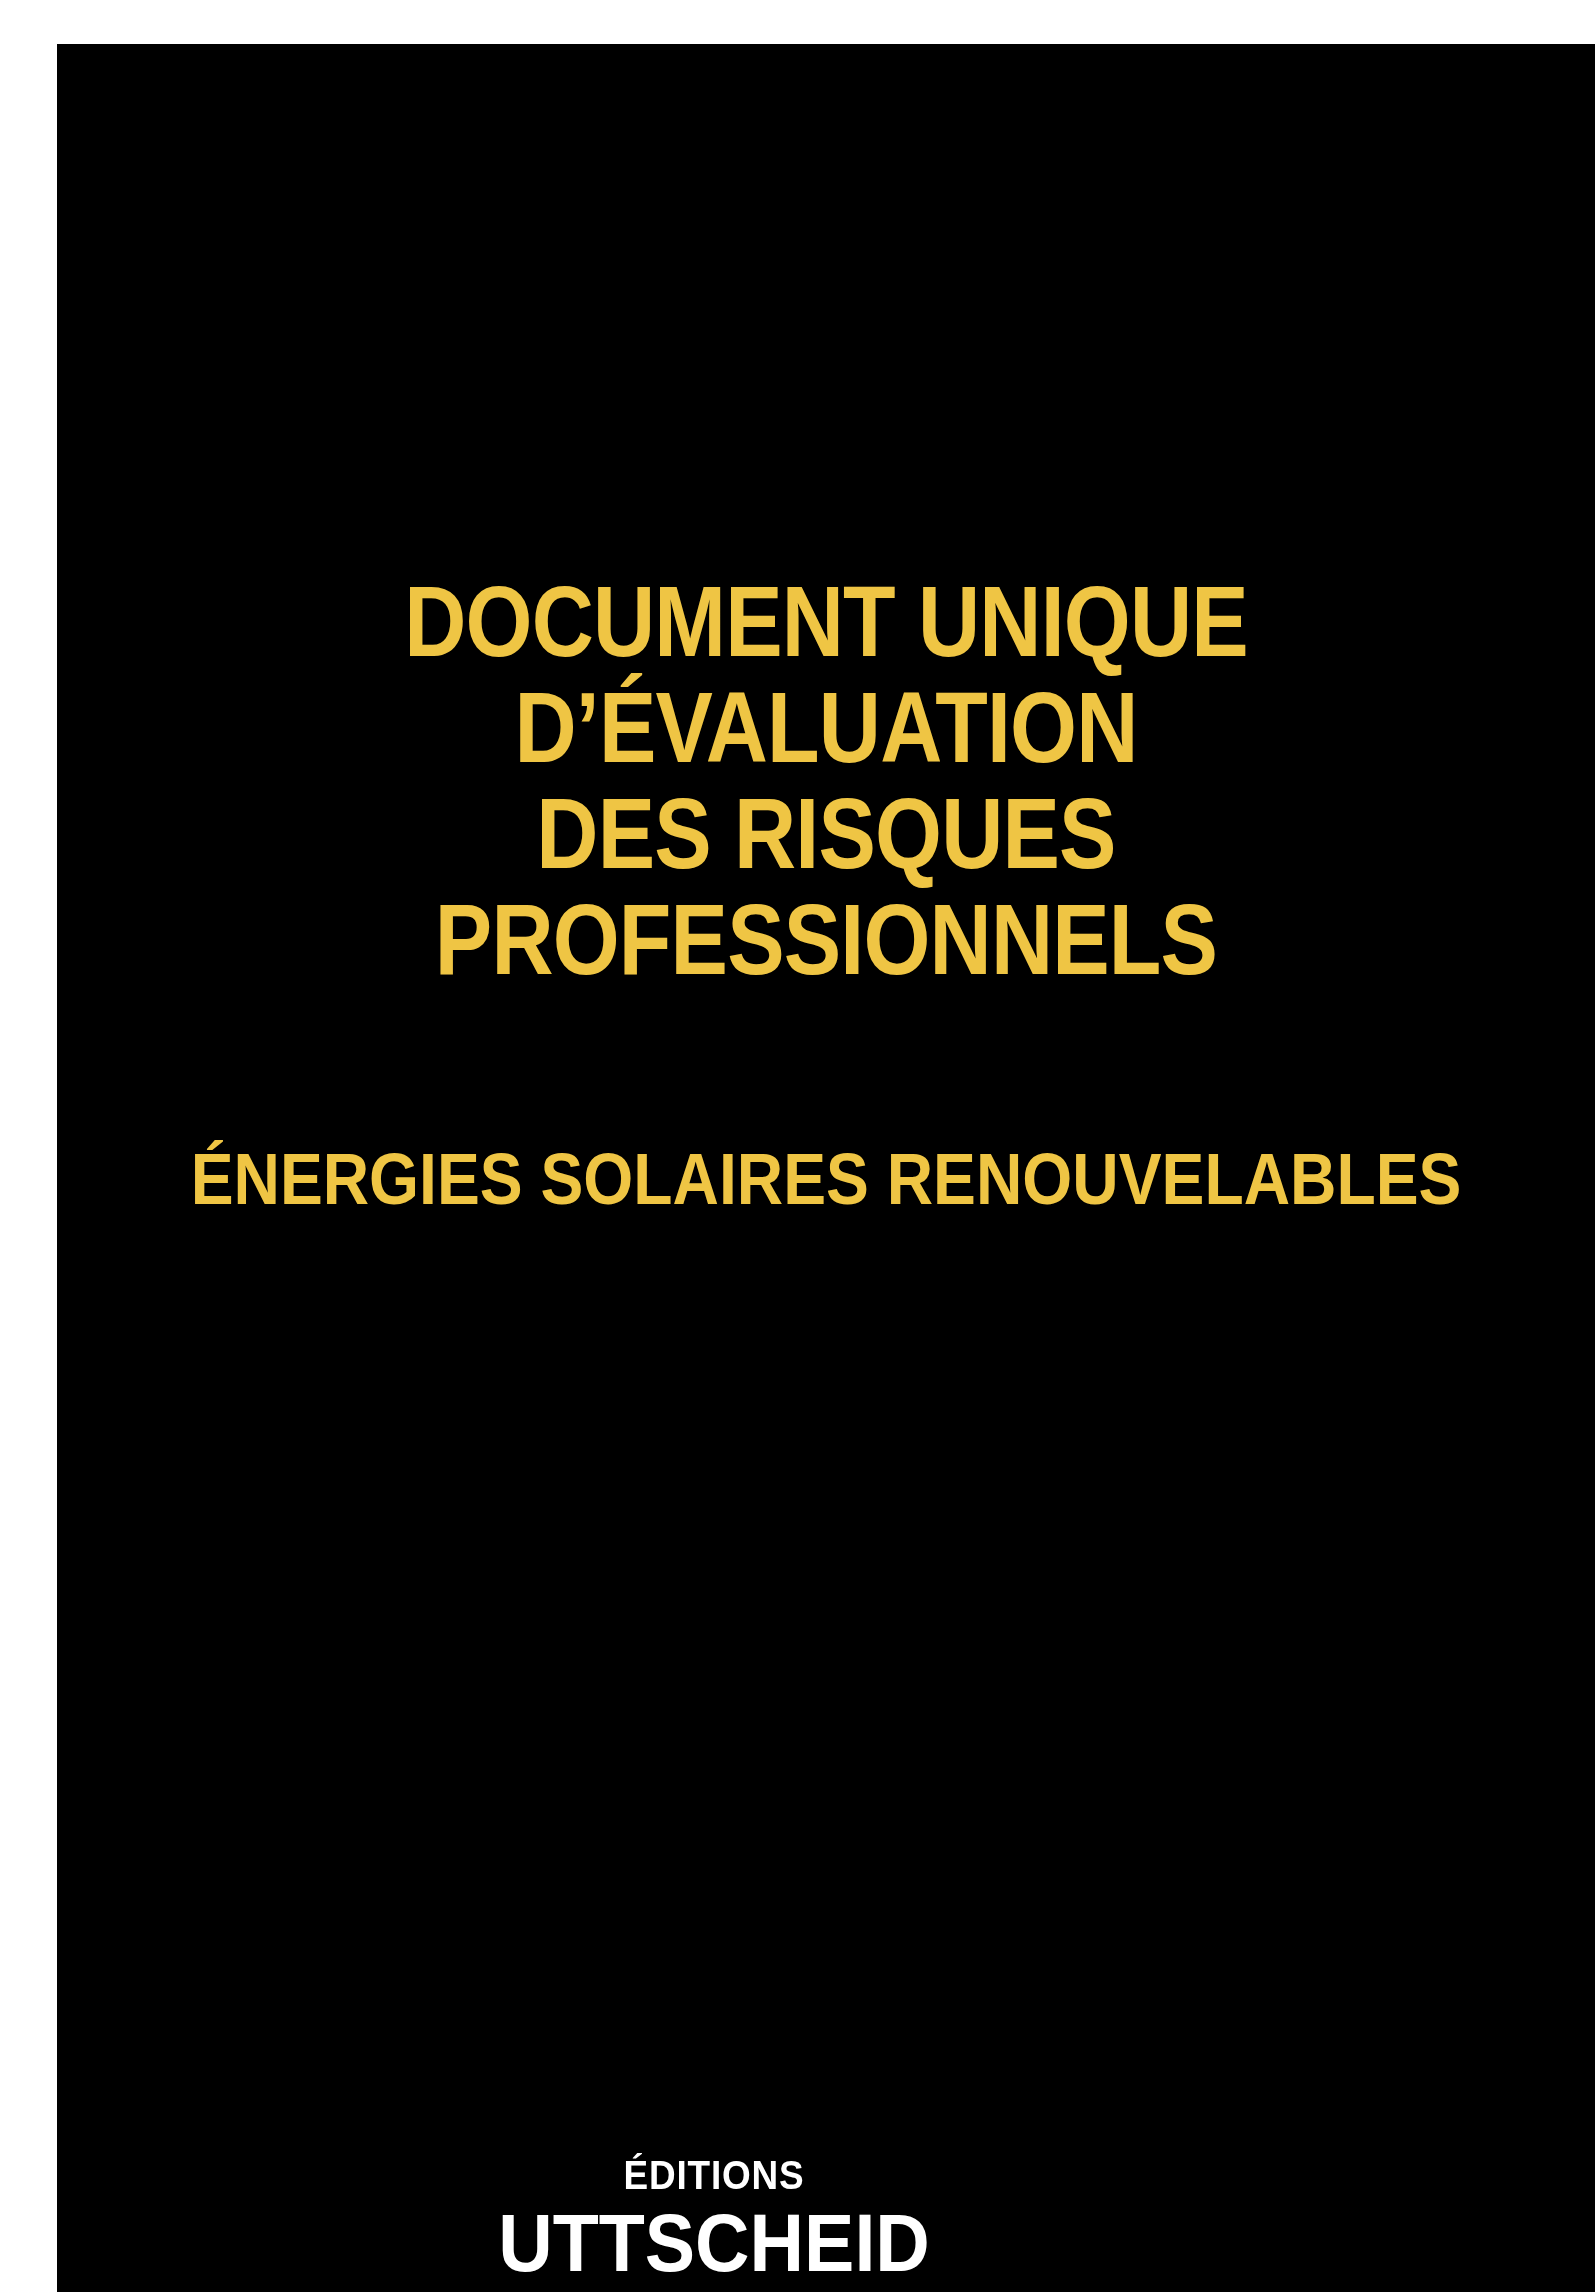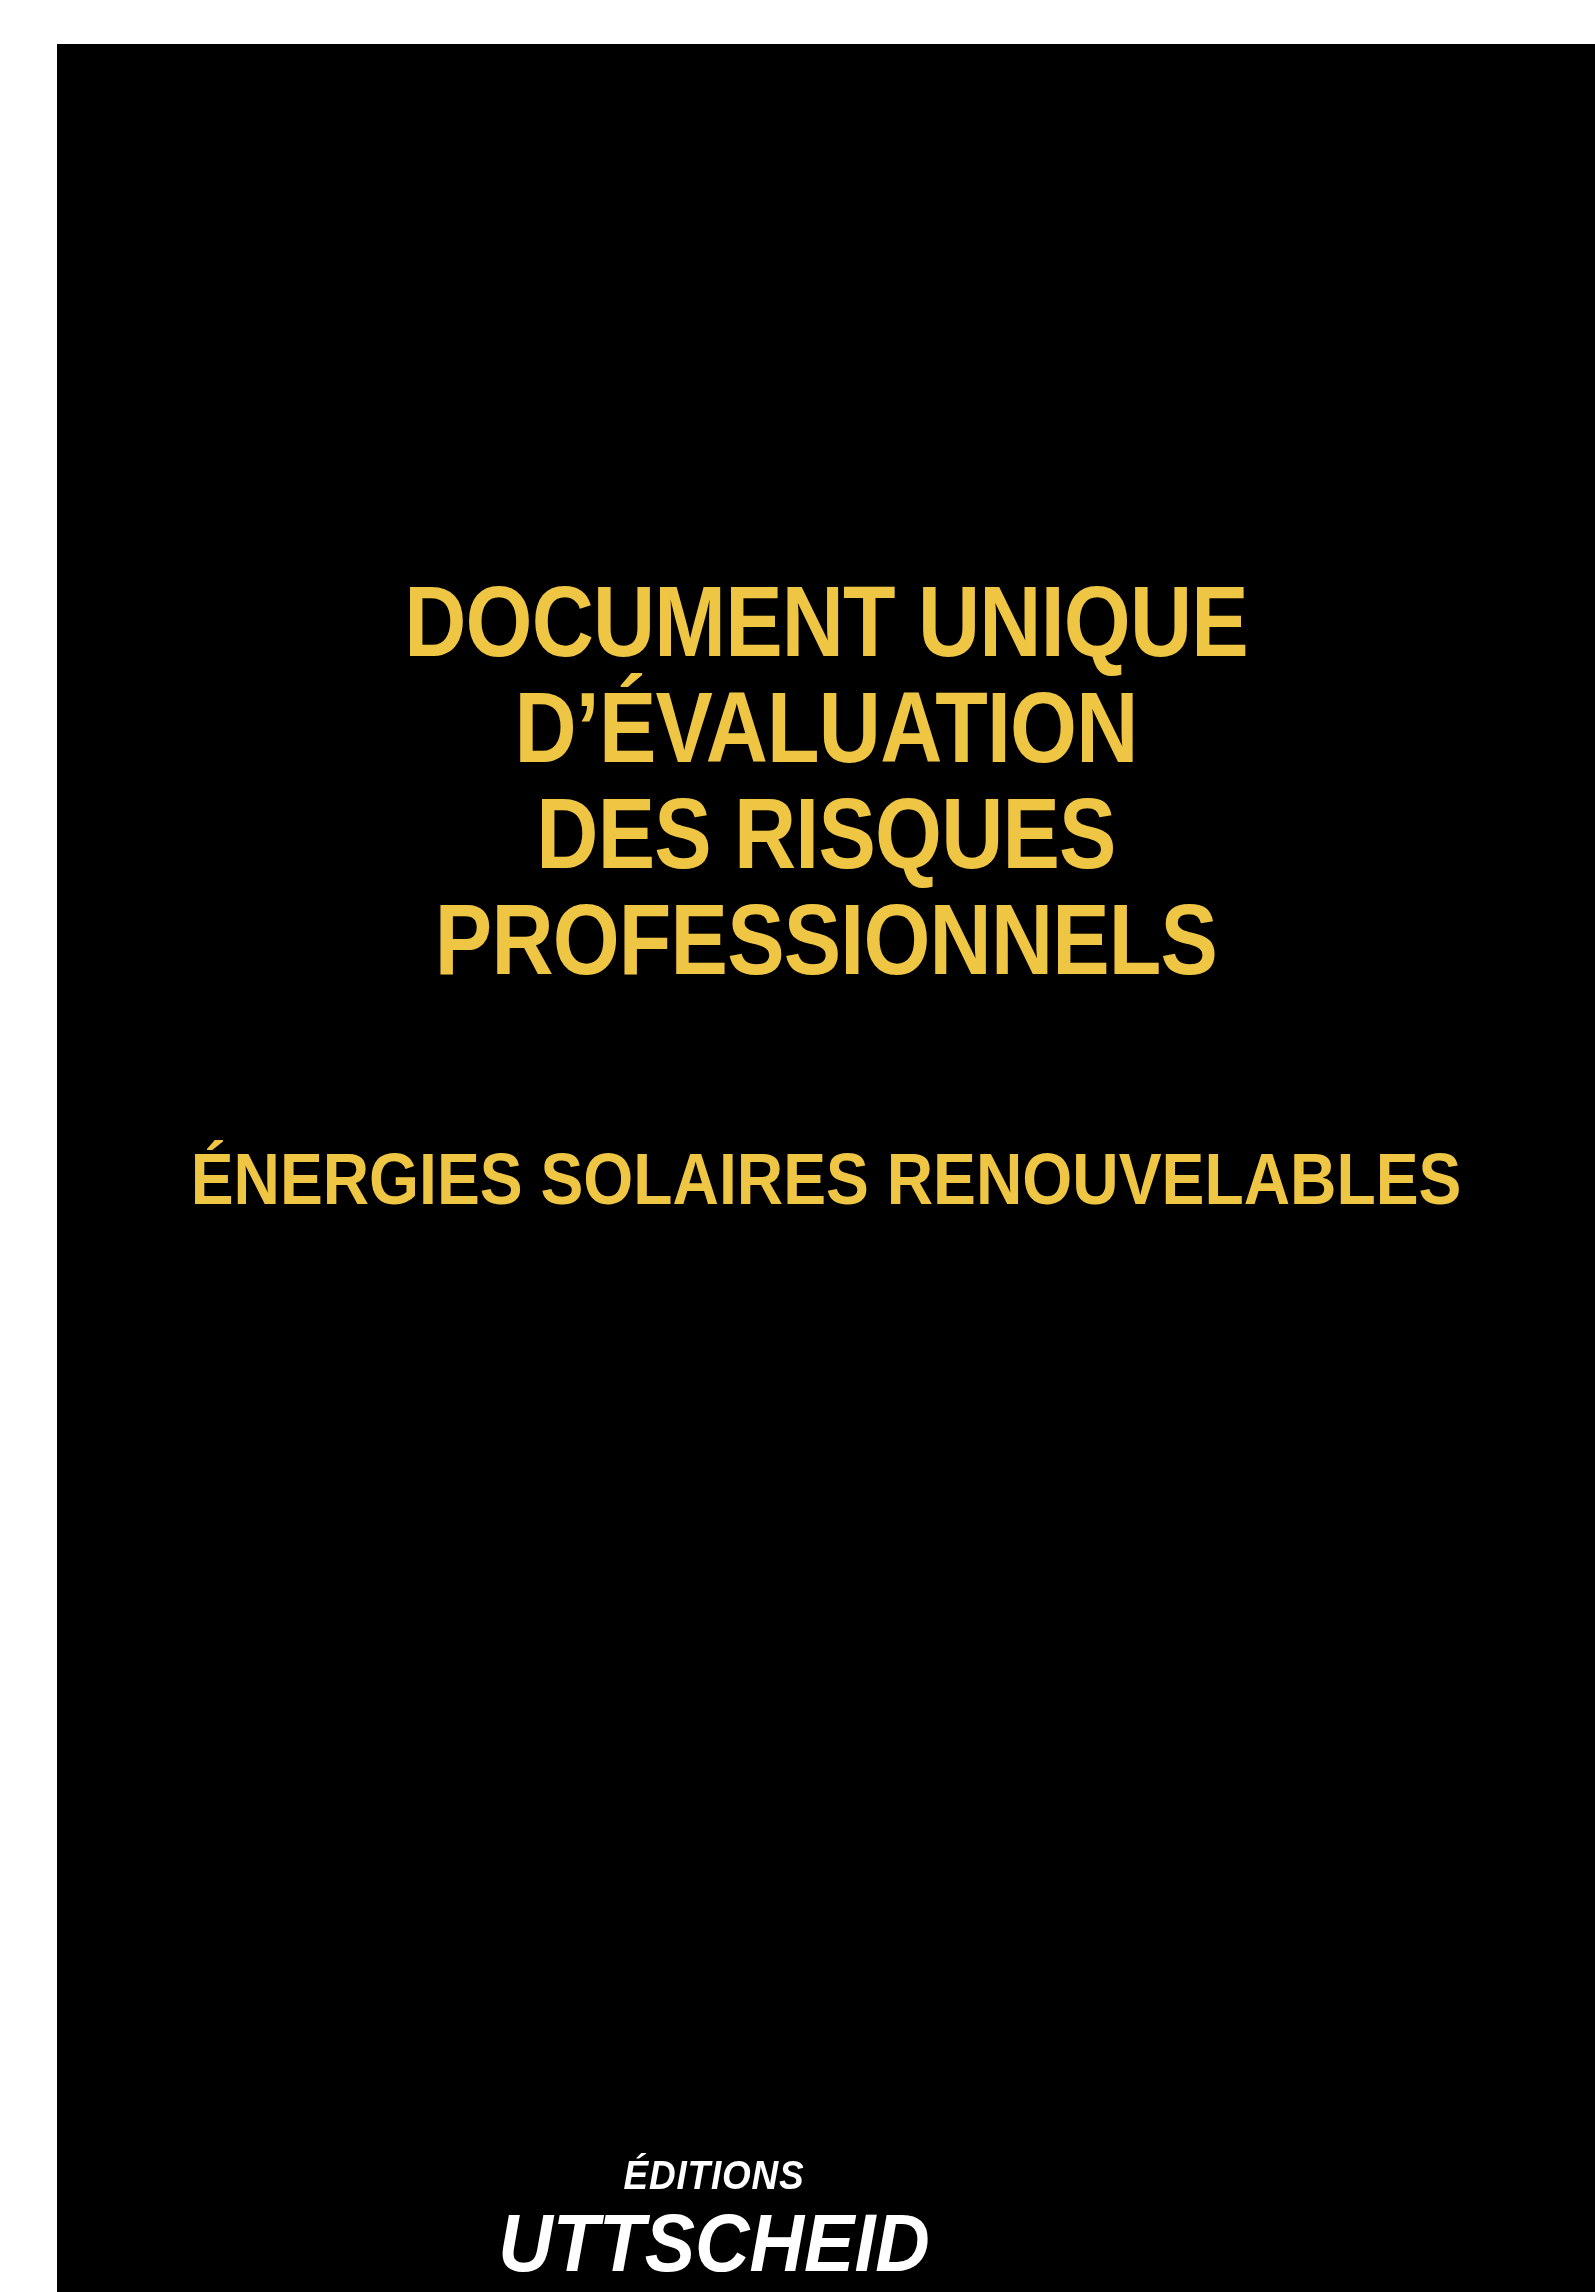--- a/index.html
+++ b/index.html
@@ -79,21 +79,20 @@
     transform-origin: center center;
     white-space: nowrap;
   }
 
   .publisher {
     position: absolute;
     left: 0;
     bottom: 50px;
     width: 1314px;
     text-align: center;
-    font-style: italic;
   }
 
   .publisher-pre {
     display: block;
     color: #ffffff;
     font-family: "Liberation Sans Narrow", "Liberation Sans", sans-serif;
     font-weight: bold;
     font-size: 41px;
     line-height: 47px;
     letter-spacing: 0.9px;

